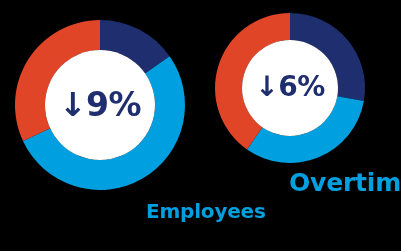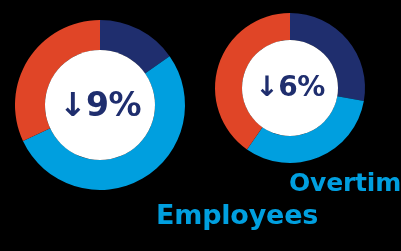--- a/index.html
+++ b/index.html
@@ -56,23 +56,23 @@
     position: absolute;
     font-family: "DejaVu Sans", sans-serif;
     font-weight: bold;
     color: #009FDF;
     white-space: nowrap;
     line-height: 1;
     letter-spacing: -0.2px;
     user-select: none;
   }
   #caption-employees {
-    left: 156px;
+    left: 146px;
     top: 201px;
-    font-size: 27px;
+    font-size: 20px;
   }
   #caption-overtime {
     left: 289px;
     top: 170px;
     font-size: 25px;
   }
 </style>
 </head>
 <body>
 

